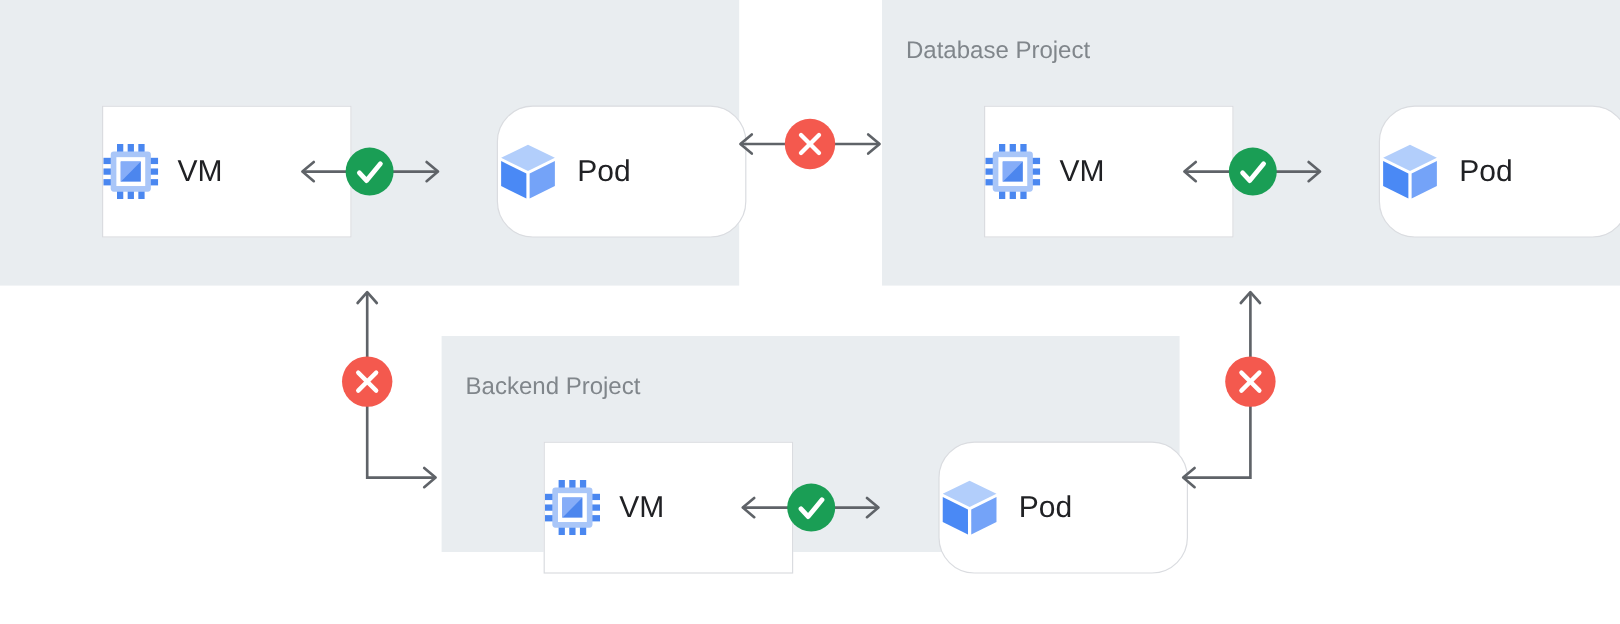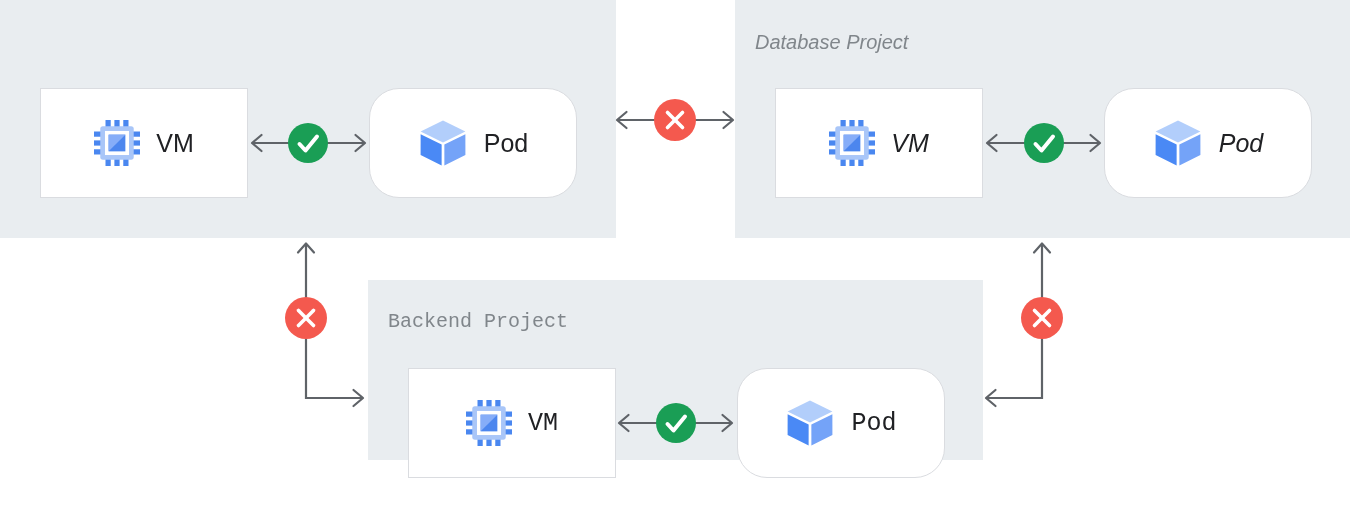--- a/index.html
+++ b/index.html
@@ -22,41 +22,41 @@
     width:1350px;
     height:520px;
     background:#FFFFFF;
     overflow:hidden;
   }
   .panel{
     position:absolute;
     background:var(--panel-bg);
   }
   #panel-frontend{left:0;top:0;width:616px;height:238px;}
-  #panel-database{left:735px;top:0;width:615px;height:238px;font-style:italic;}
-  #panel-backend{left:368px;top:280px;width:615px;height:180px;font-family:Liberation Mono, monospace;}
+  #panel-database{left:735px;top:0;width:615px;height:238px;}
+  #panel-backend{left:368px;top:280px;width:615px;height:180px;}
   .panel-title{
     position:absolute;
     left:20px;
     top:30px;
     font-size:20px;
     line-height:24px;
     color:var(--title-text);
     white-space:nowrap;
   }
   .node{
     position:absolute;
     width:208px;
     height:110px;
     background:var(--node-bg);
     border:1px solid var(--node-border);
     display:flex;
     align-items:center;
-    justify-content:center;
     gap:16px;
+    margin-left:45px;
   }
   .node-vm{left:40px;top:88px;}
   .node-pod{left:369px;top:88px;border-radius:30px;}
   .node-label{
     font-size:25px;
     color:var(--label-text);
     white-space:nowrap;
   }
   .vm-icon{width:46px;height:46px;flex:0 0 auto;}
   .pod-icon{width:50px;height:46px;flex:0 0 auto;}

